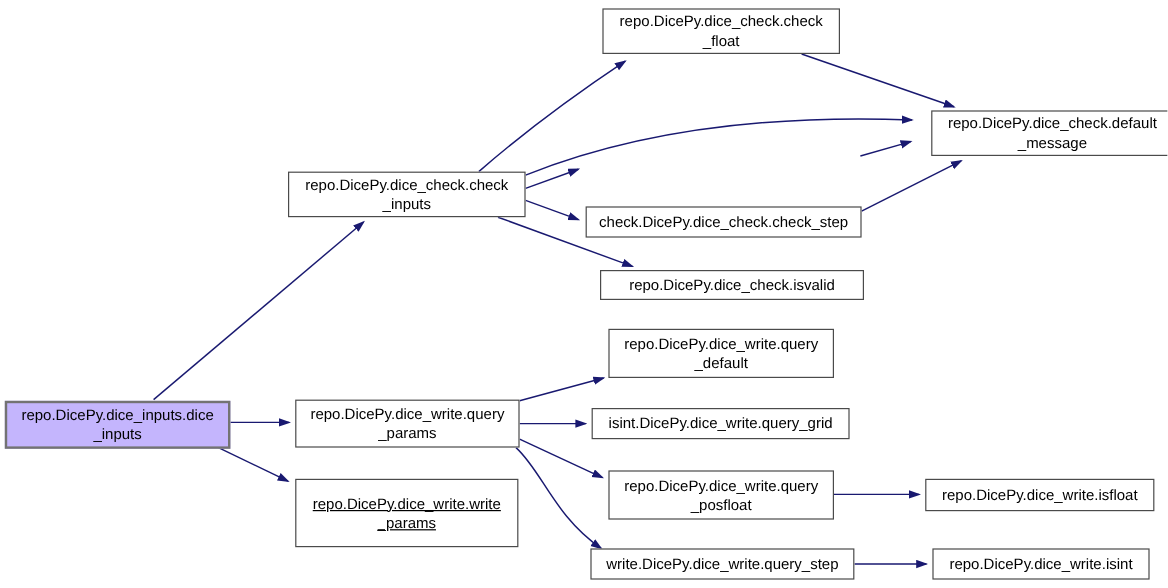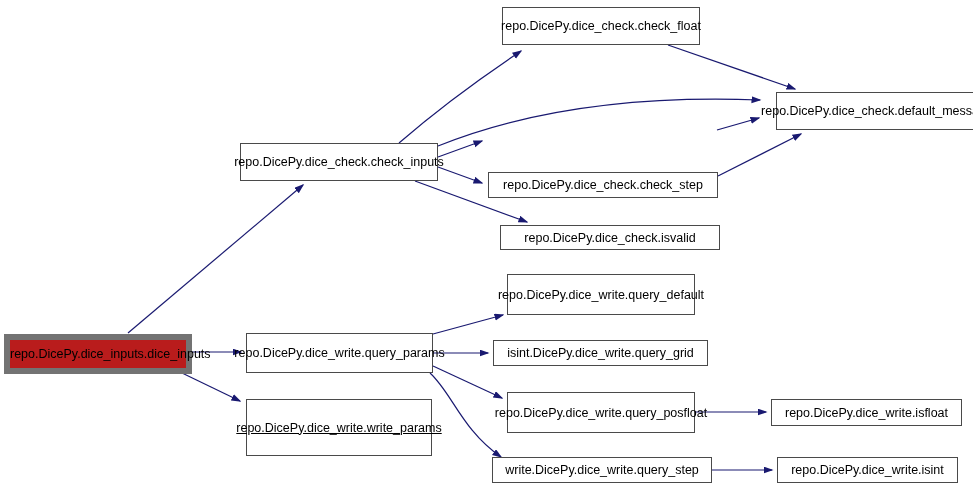--- a/index.html
+++ b/index.html
@@ -26,30 +26,30 @@
   .node {
     position: absolute;
     box-sizing: border-box;
     background: #ffffff;
     border: 1px solid #4a4a4a;
     color: #000000;
     font-size: 12.5px;
     line-height: 16px;
     text-align: center;
     display: flex;
+    flex-direction: column;
     align-items: center;
     justify-content: center;
     z-index: 2;
     cursor: pointer;
     white-space: nowrap;
   }
   .node.highlight {
-    background: #b91c1c;
-    border: 6px solid #737373;
-    justify-content: space-between;
+    background: #c4b5fd;
+    border: 2px solid #737373;
   }
   .node span { display: block; }
 </style>
 </head>
 <body>
 
 <div class="canvas">
 
   <svg class="edges" viewBox="0 0 973 490" xmlns="http://www.w3.org/2000/svg">
     <defs>
@@ -86,21 +86,21 @@
     <span>_message</span>
   </div>
 
   <div class="node" style="left:240px; top:143px; width:198px; height:38px;">
     <span>repo.DicePy.dice_check.check</span>
     <span>_inputs</span>
   </div>
 
 
   <div class="node" style="left:488px; top:172px; width:230px; height:26px;">
-    <span>repo.DicePy.dice_check.check_step</span>
+    <span>check.DicePy.dice_check.check_step</span>
   </div>
 
   <div class="node" style="left:500px; top:225px; width:220px; height:25px;">
     <span>repo.DicePy.dice_check.isvalid</span>
   </div>
 
   <div class="node highlight" style="left:4px; top:334px; width:188px; height:40px;">
     <span>repo.DicePy.dice_inputs.dice</span>
     <span>_inputs</span>
   </div>

